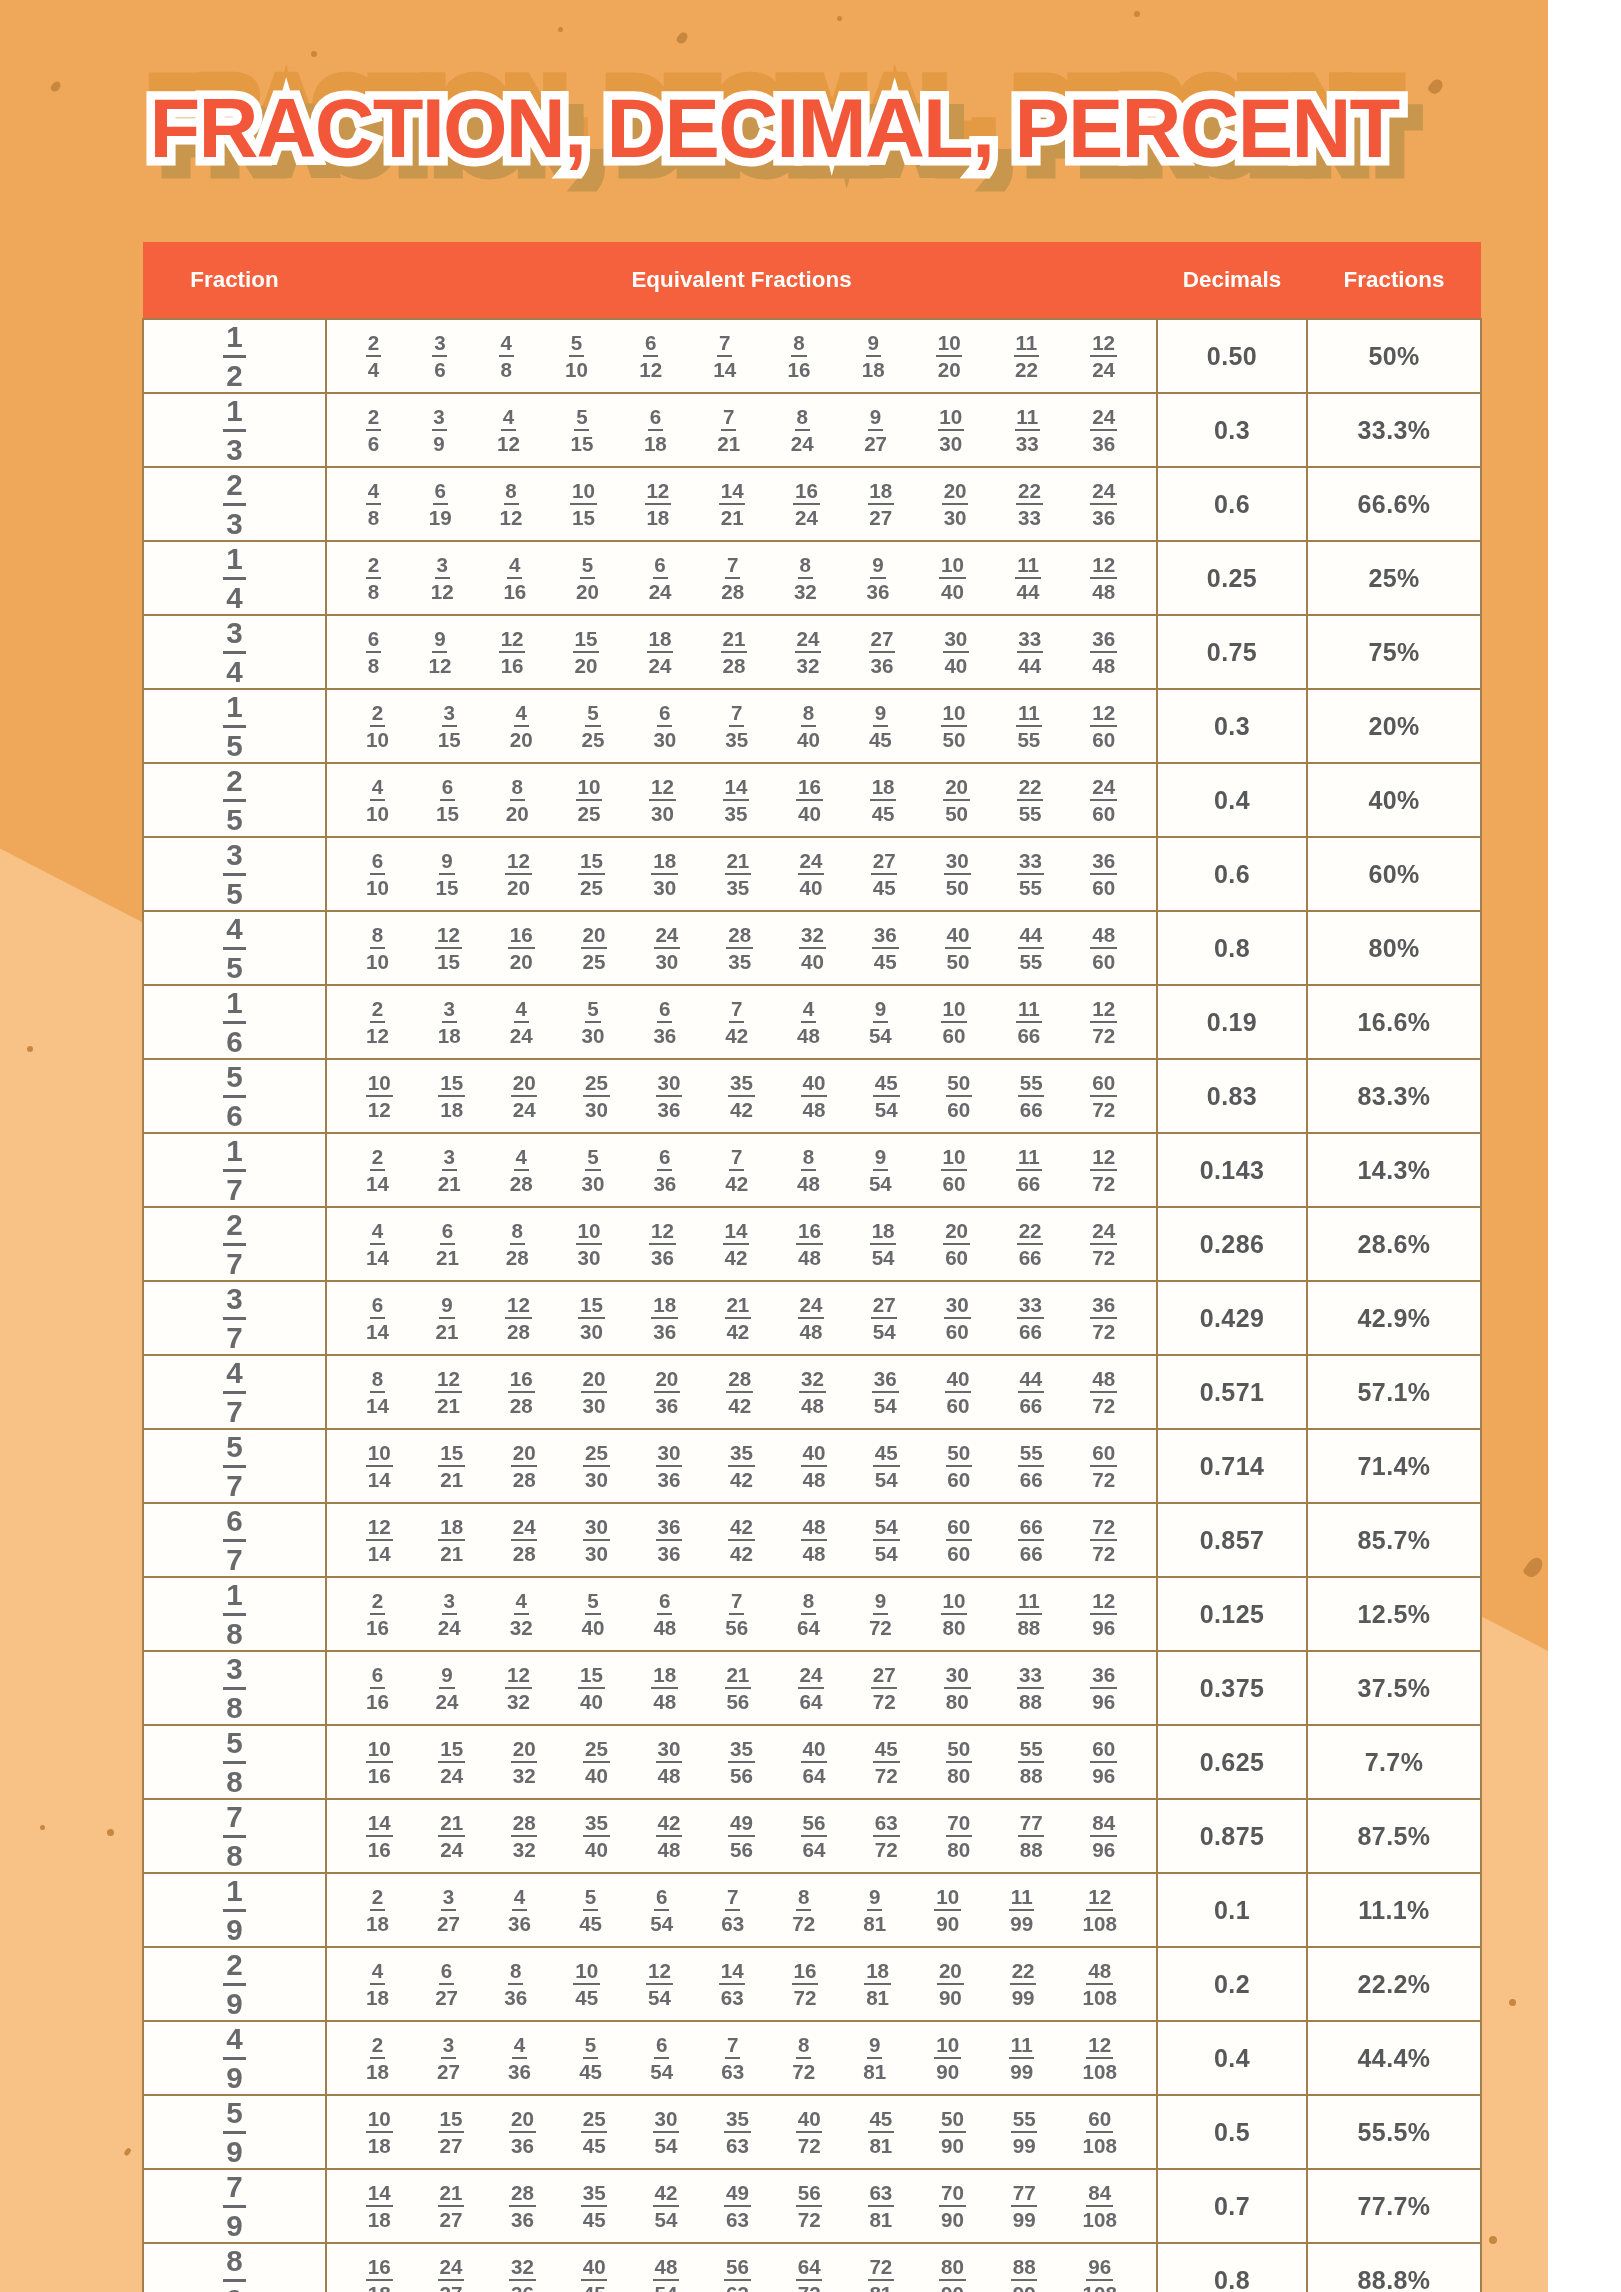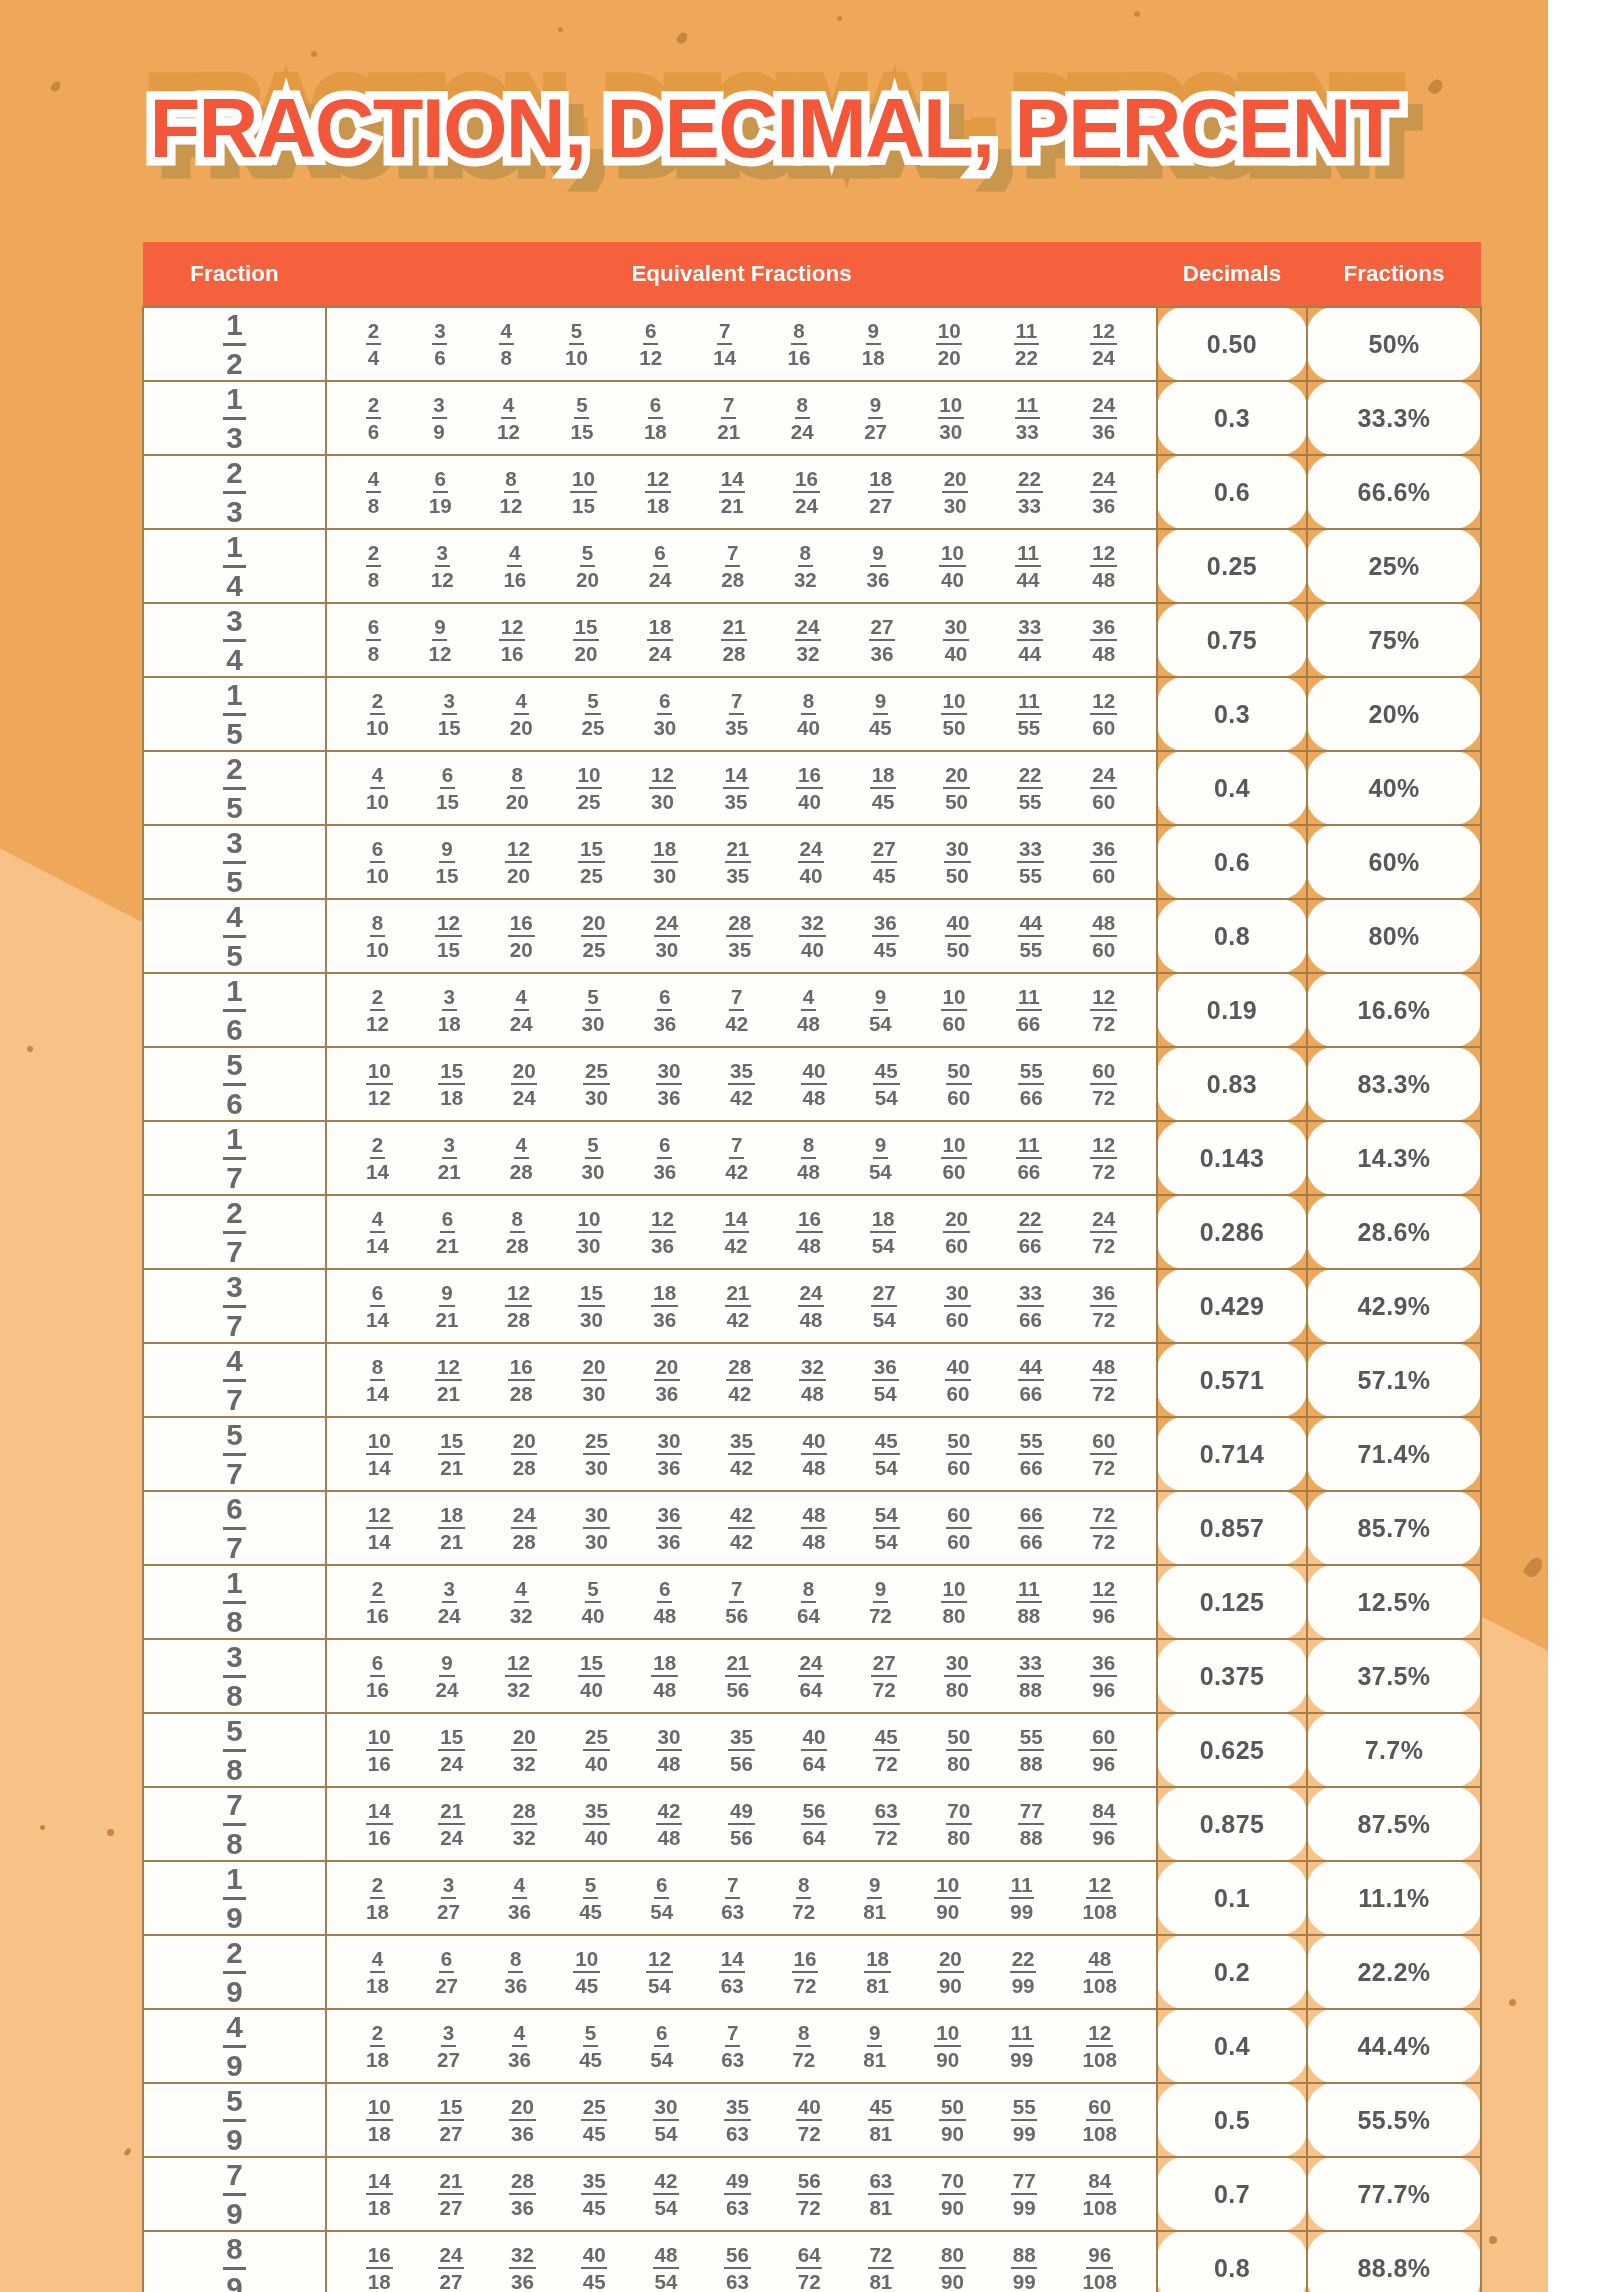--- a/index.html
+++ b/index.html
@@ -32,30 +32,30 @@
   .title-tan{color:#c9964d;-webkit-text-stroke:17px #c9964d;transform:translate(15px,13.4px);}
   .title-white{color:#ffffff;-webkit-text-stroke:17px #ffffff;}
   .title-main{color:#f3573a;}
 
   
   .table-wrap{position:absolute;left:142px;top:242px;}
   table{border-collapse:collapse;table-layout:fixed;width:1338px;}
   thead th{
     background:#f4613c;color:#ffffff;
     font-size:22.4px;font-weight:bold;
-    height:60px;border:none;padding:2px;
+    height:60px;border:none;padding:8px;
   }
   tbody td{
     background:#fffefb;
     border:2.7px solid #a07e4e;
     text-align:center;vertical-align:middle;
     height:72px;padding:0;
   }
   .cell-decimal,.cell-percent{
-    font-size:25px;font-weight:bold;color:#57585a;letter-spacing:0.4px;border-radius:27px;
+    font-size:25px;font-weight:bold;color:#57585a;letter-spacing:0.4px;
   }
   .eq-wrap{
     display:flex;justify-content:space-between;align-items:center;
     padding:0 39px;
   }
   .frac{
     display:inline-flex;flex-direction:column;align-items:center;
     color:#68696c;font-weight:bold;line-height:1.05;
   }
   .frac .num{border-bottom:2.7px solid #68696c;padding:0 1.8px 1.8px;}

